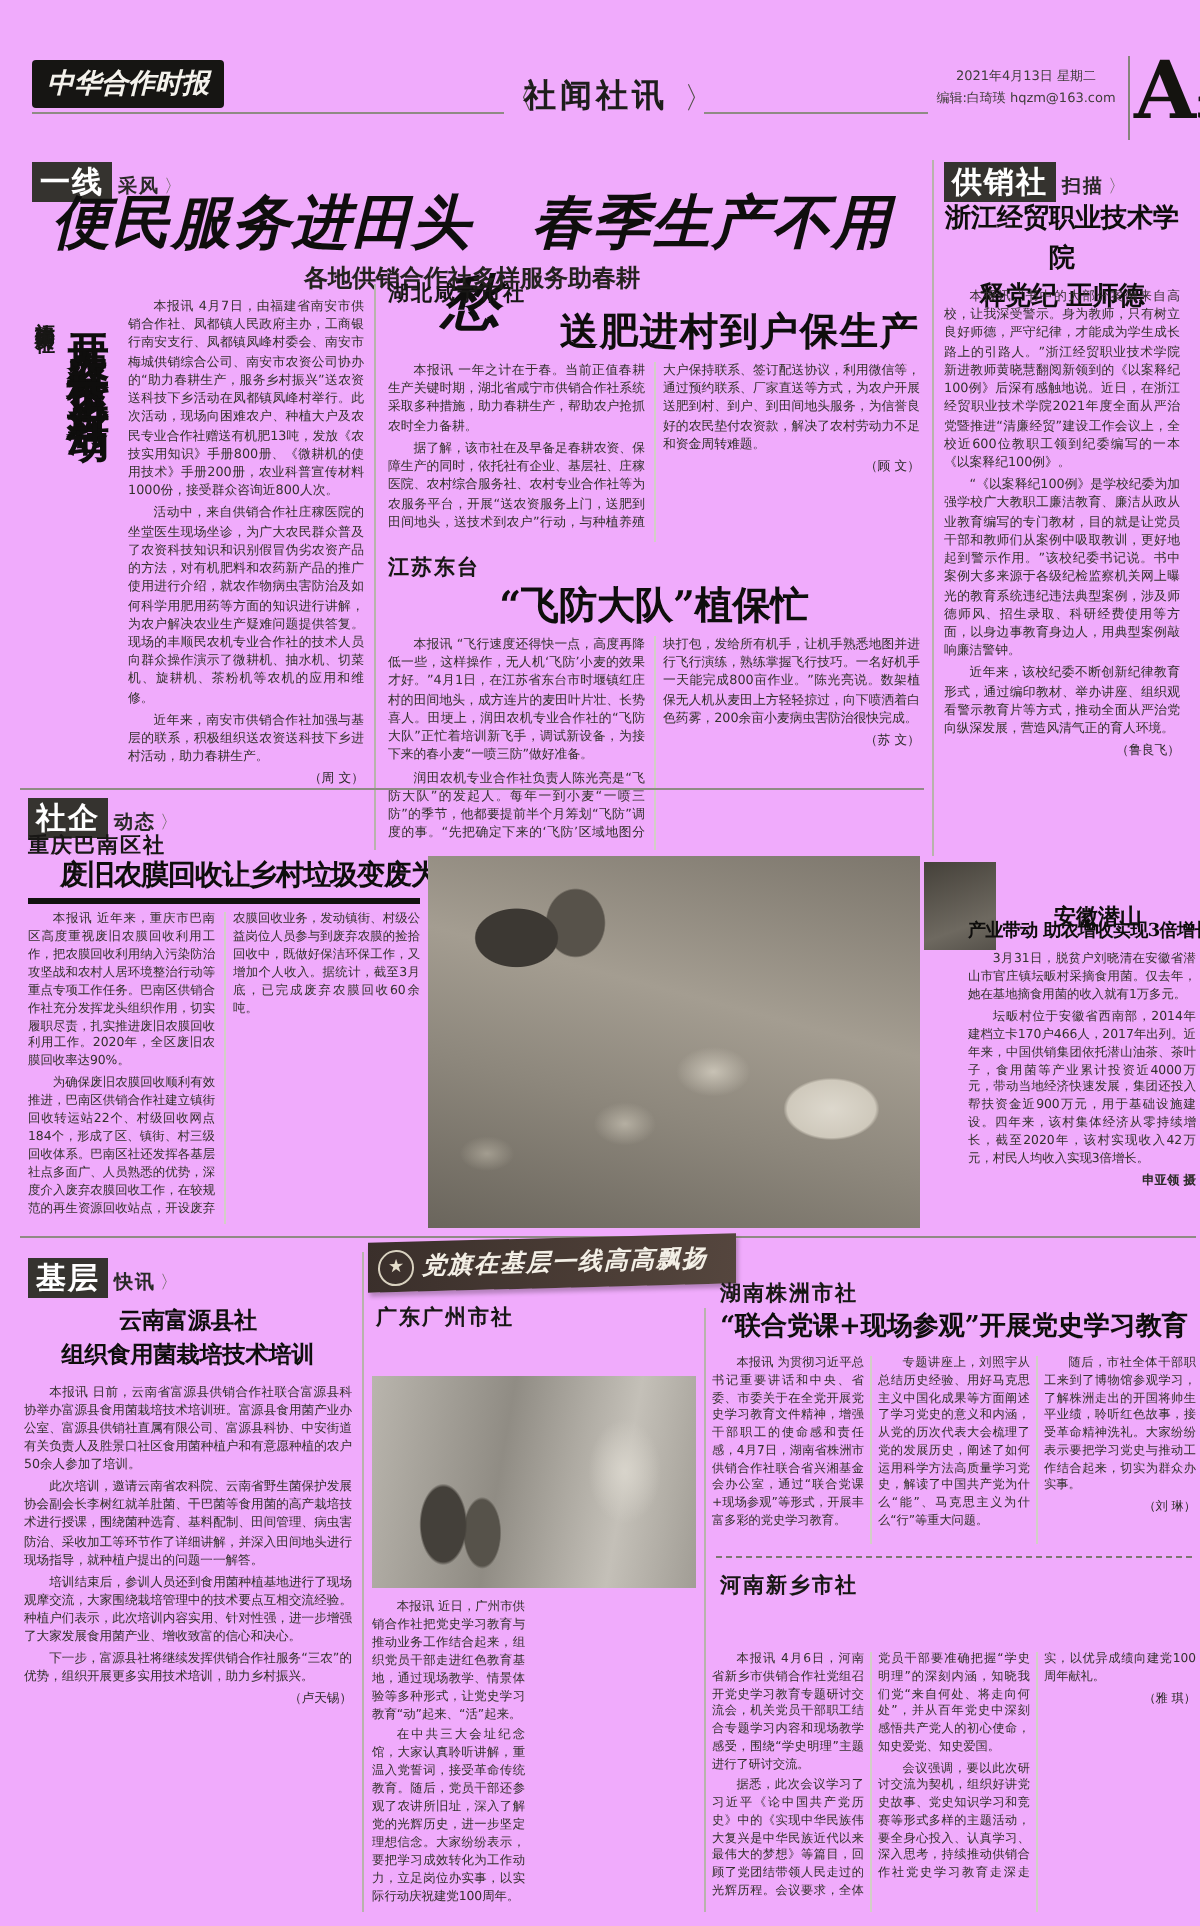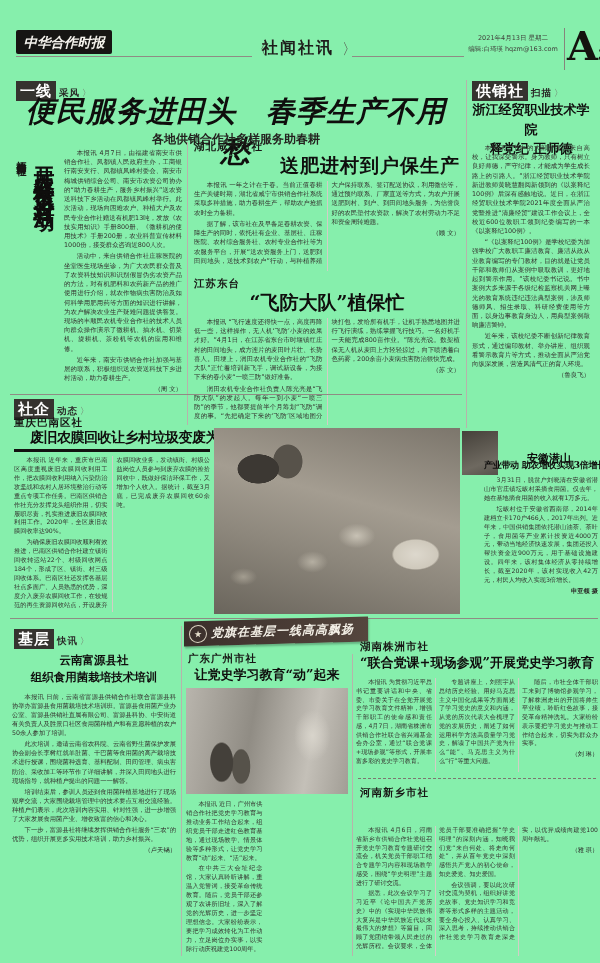--- a/index.html
+++ b/index.html
@@ -1,16 +1,16 @@
 <!DOCTYPE html>
 <html><head>
 <meta charset="utf-8">
 <style>
   html,body{margin:0;padding:0;background:#e8e6e1;}
-  .page{position:relative;width:600px;height:963px;margin:0 auto;background:#86efac;
+  .page{position:relative;width:600px;height:963px;margin:0 auto;background:#f0abfc;
         font-family:"DejaVu Sans","Liberation Sans",sans-serif;color:#1e1d1b;overflow:hidden;}
   .abs{position:absolute;}
   .serif{font-family:"DejaVu Serif","Liberation Serif",serif;}
   .rule{background:#8f8b84;}
   .vrule{background:#b7b3ab;width:1px;}
   .label .box{background:#35332f;color:#fff;font-size:15px;font-weight:bold;padding:1px 4px;letter-spacing:1px;}
   .label .rest{font-size:9.5px;font-weight:bold;color:#2a2927;margin-left:3px;letter-spacing:1px;}
   .label .ang{font-size:9px;color:#6e6a63;margin-left:2px;}
   .kicker{font-size:10.5px;font-weight:bold;color:#181715;letter-spacing:1px;}
   .headline{font-weight:bold;color:#0f0e0d;}
@@ -149,21 +149,20 @@
   <div class="abs vrule" style="left:352px;top:654px;height:302px;"></div>
 
   <div class="abs" style="left:184px;top:619px;width:184px;height:25px;background:linear-gradient(95deg,#3a2f2b,#4a3c35 60%,#55463e);
        transform:skewY(-1.5deg);box-shadow:1px 2px 2px rgba(0,0,0,0.25);display:flex;align-items:center;">
     <span style="display:inline-flex;align-items:center;justify-content:center;width:16px;height:16px;border-radius:50%;
           border:1.5px solid #d9d2c0;color:#e6dfcc;font-size:9px;margin:0 4px 0 5px;">★</span>
     <span style="color:#f3efe6;font-size:12px;font-weight:bold;font-style:italic;letter-spacing:1px;">党旗在基层一线高高飘扬</span>
   </div>
 
   <div class="abs kicker" style="left:188px;top:652px;">广东广州市社</div>
-  <div class="abs serif headline" style="left:186px;top:666px;width:162px;text-align:center;font-size:13px;white-space:nowrap;">让党史学习教育“动”起来</div>
   <div class="abs photo" style="left:186px;top:688px;width:162px;height:106px;
        background:
          radial-gradient(20px 34px at 22% 70%, #44403a 0%, #44403a 55%, rgba(68,64,58,0) 60%),
          radial-gradient(16px 30px at 34% 74%, #56524a 0%, #56524a 55%, rgba(86,82,74,0) 60%),
          radial-gradient(28px 40px at 78% 45%, #d8d4cb 0%, rgba(216,212,203,0) 65%),
          linear-gradient(100deg, #b9b5ad 0%, #908c84 40%, #c4c0b8 75%, #a19d95 100%);"></div>
   <div class="abs body-text cols2" style="left:186px;top:800px;width:162px;height:156px;font-size:6.2px;">
     <p>本报讯 近日，广州市供销合作社把党史学习教育与推动业务工作结合起来，组织党员干部走进红色教育基地，通过现场教学、情景体验等多种形式，让党史学习教育“动”起来、“活”起来。</p>
     <p>在中共三大会址纪念馆，大家认真聆听讲解，重温入党誓词，接受革命传统教育。随后，党员干部还参观了农讲所旧址，深入了解党的光辉历史，进一步坚定理想信念。大家纷纷表示，要把学习成效转化为工作动力，立足岗位办实事，以实际行动庆祝建党100周年。</p>
   </div>

